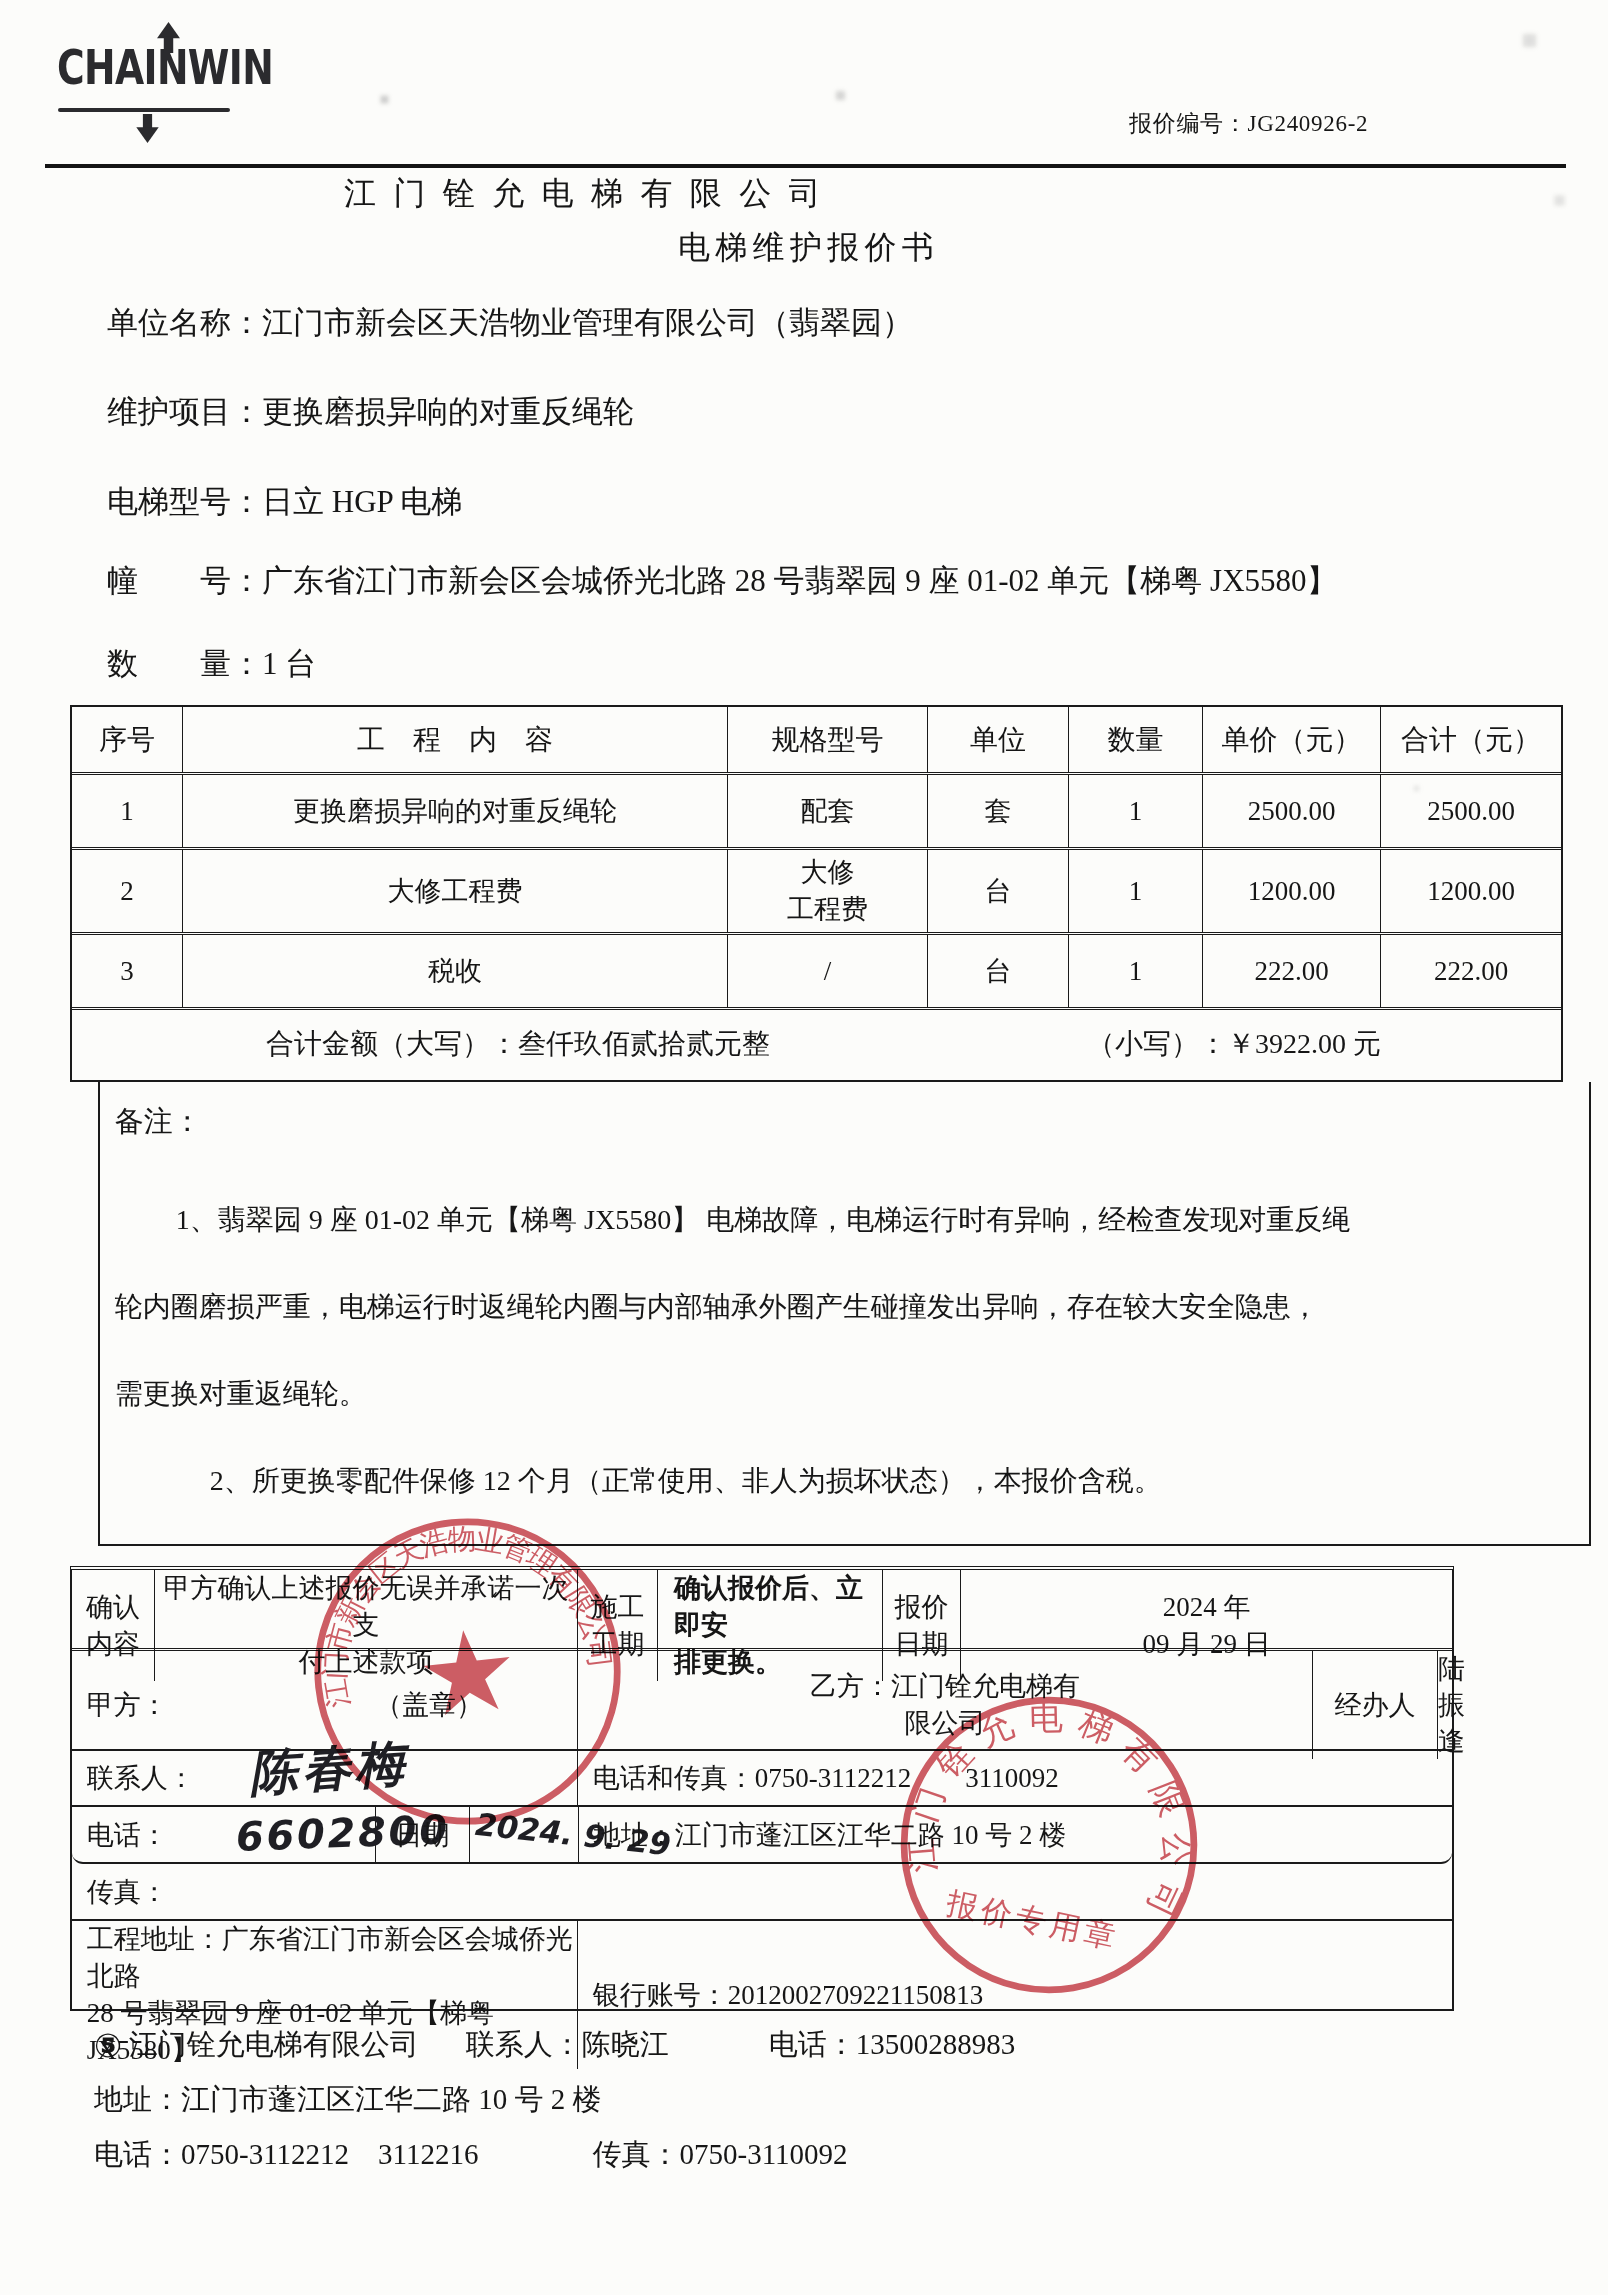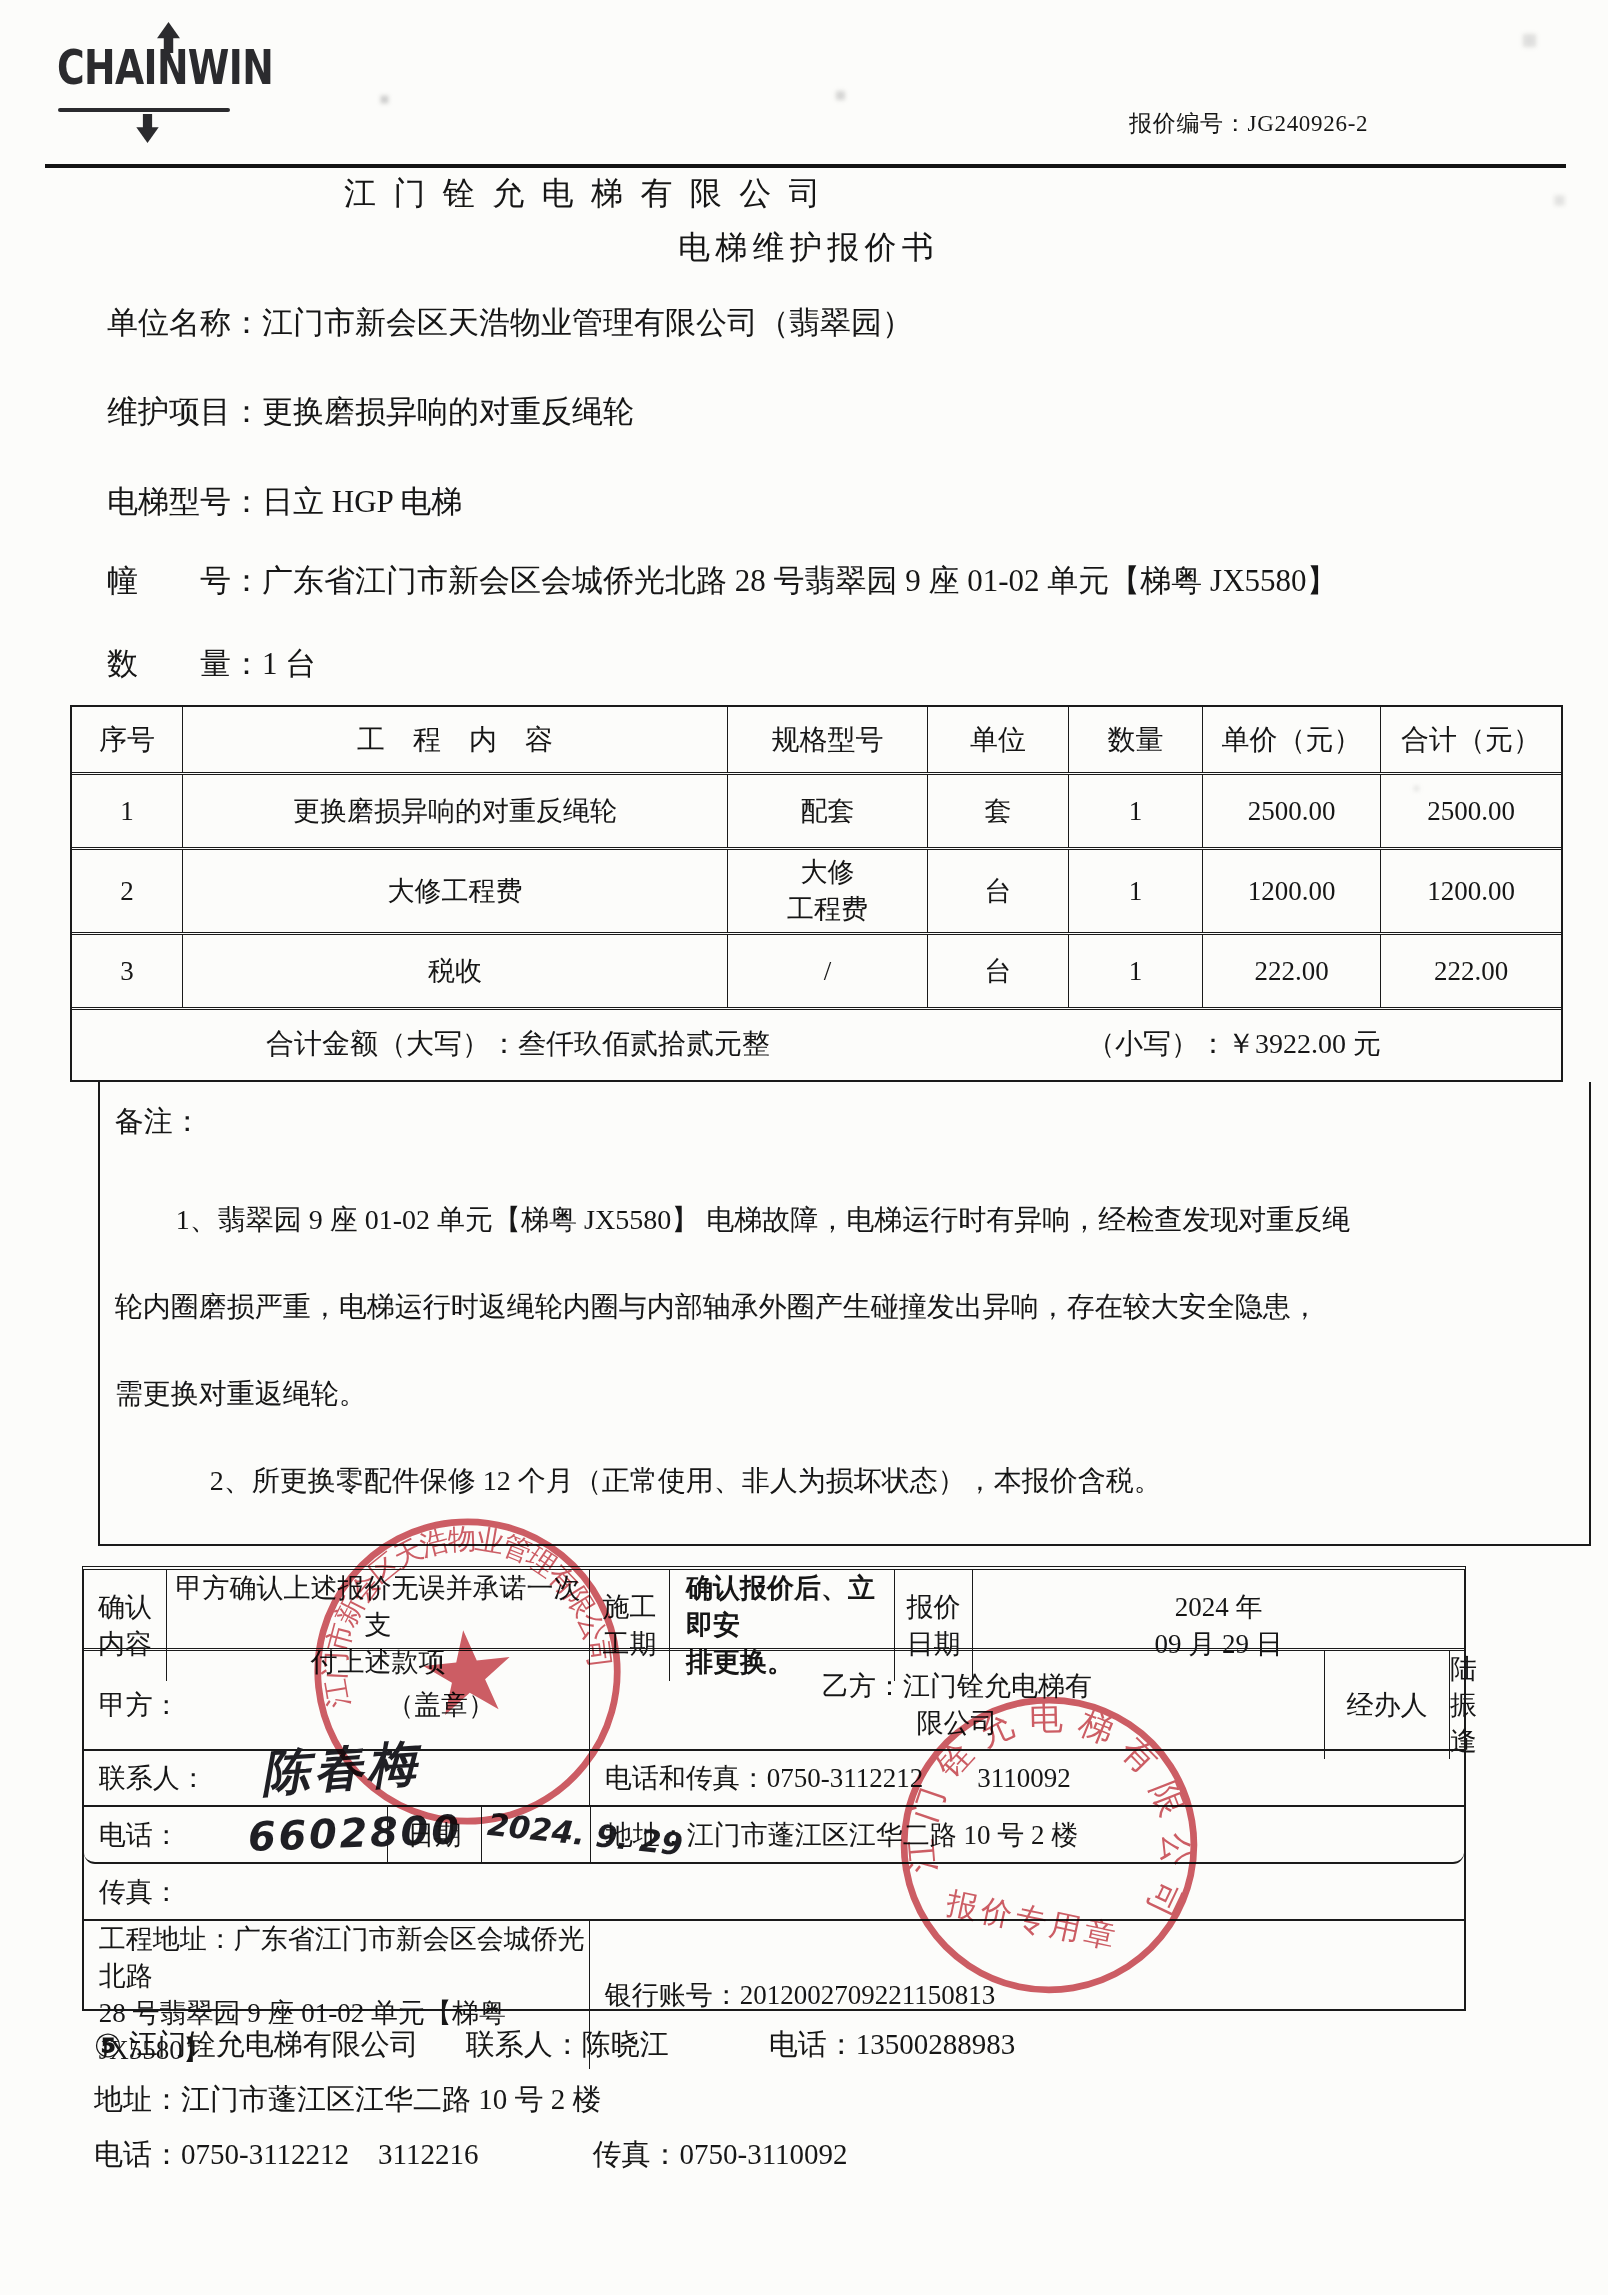--- a/index.html
+++ b/index.html
@@ -46,21 +46,21 @@
 
   
   .remarks{left:70px;top:1082px;width:1493px;height:464px;border:2px solid #1a1a1a;border-top:none;box-sizing:border-box;margin-left:28px;}
   .rm-label{position:absolute;left:14.7px;top:20px;font-size:29px;}
   .rm-body{position:absolute;left:14.7px;top:94px;width:1456px;font-size:28px;}
   .rm-line{line-height:87px;white-space:nowrap;}
   .rm-ind1{text-indent:61px;}
   .rm-ind2{text-indent:95px;}
 
   
-  .ct{left:70px;top:1566px;width:1384px;height:445px;border:2px solid #1a1a1a;border-top:4px double #1a1a1a;box-sizing:border-box;margin-left:12px;}
+  .ct{left:70px;top:1566px;width:1384px;height:445px;border:2px solid #1a1a1a;border-top:4px double #1a1a1a;box-sizing:border-box;}
   .ct-row{display:grid;box-sizing:border-box;}
   .ct-row > div{border-right:1.3px solid #1a1a1a;box-sizing:border-box;font-size:27px;position:relative;}
   .ct-row > div:last-child{border-right:none;}
   .sep-d{border-bottom:3.3px double #1a1a1a;}
   .sep-s{border-bottom:2px solid #1a1a1a;}
   .lbl{padding-left:14.7px;display:flex;align-items:center;}
   .ln56{line-height:37px;}
 
   
   .hw{

